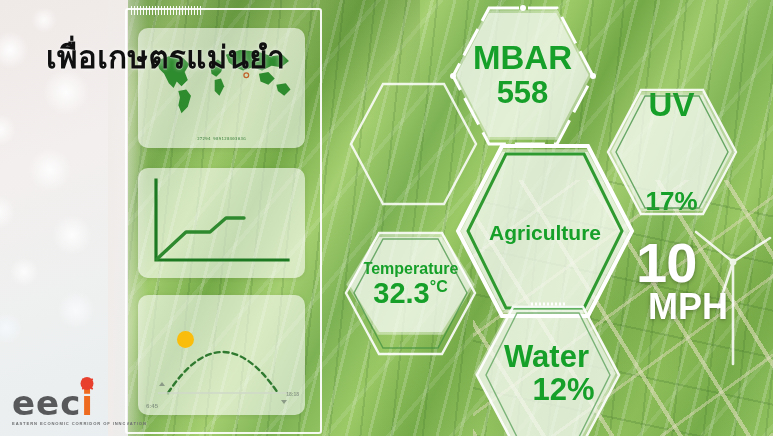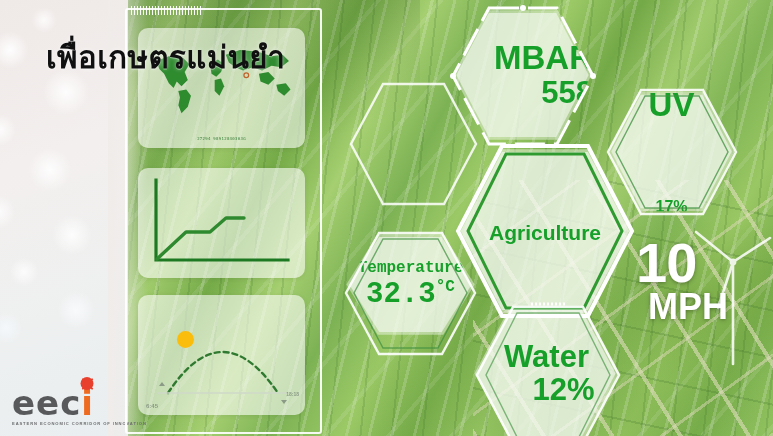--- a/index.html
+++ b/index.html
@@ -99,36 +99,36 @@
     text-align:center;color:#16a02a;
     clip-path:polygon(25% 3%,75% 3%,99% 50%,75% 97%,25% 97%,1% 50%);
     background:rgba(255,255,255,.42);}
   .hex-inner{position:absolute;inset:3px;
     clip-path:polygon(25% 3%,75% 3%,99% 50%,75% 97%,25% 97%,1% 50%);
     background:rgba(245,250,242,.62);}
   .hex-label{font-weight:700;position:relative;z-index:3;line-height:1.02;}
   .hex-value{font-weight:700;position:relative;z-index:3;line-height:1.02;}
 
   
-  #hex-mbar{left:452px;top:6px;width:141px;height:138px;align-items:flex-end;}
+  #hex-mbar{left:452px;top:6px;width:141px;height:138px;}
   #hex-mbar .hex-label{font-size:33px;}
   #hex-mbar .hex-value{font-size:31px;margin-top:2px;}
 
   #hex-uv{left:607px;top:88px;width:129px;height:127px;justify-content:space-between;}
   #hex-uv .hex-label{font-size:33px;}
-  #hex-uv .hex-value{font-size:16px;margin-top:1px;}
+  #hex-uv .hex-value{font-size:26px;margin-top:1px;}
 
   #hex-ph{left:350px;top:82px;width:127px;height:123px;}
   #hex-ph .hex-label{font-size:33px;}
 
   #hex-smart{left:456px;top:144px;width:178px;height:174px;}
   #hex-smart .hex-label{font-size:34px;}
   #hex-smart .hex-value{font-size:21px;margin-top:3px;}
 
-  #hex-temp{left:345px;top:231px;width:131px;height:107px;font-family:Liberation Mono, monospace;}
+  #hex-temp{left:345px;top:231px;width:131px;height:107px;}
   #hex-temp .hex-label{font-size:16px;}
   #hex-temp .hex-value{font-size:29px;margin-top:2px;}
   .deg{font-size:16px;vertical-align:super;}
 
   #hex-water{left:473px;top:303px;width:147px;height:141px;}
   #hex-water .hex-label{font-size:31px;}
   #hex-water .hex-value{font-size:31px;margin-top:1px;margin-left:34px;}
 
   
   .wind{position:absolute;left:636px;top:238px;z-index:6;color:#fff;font-weight:700;

